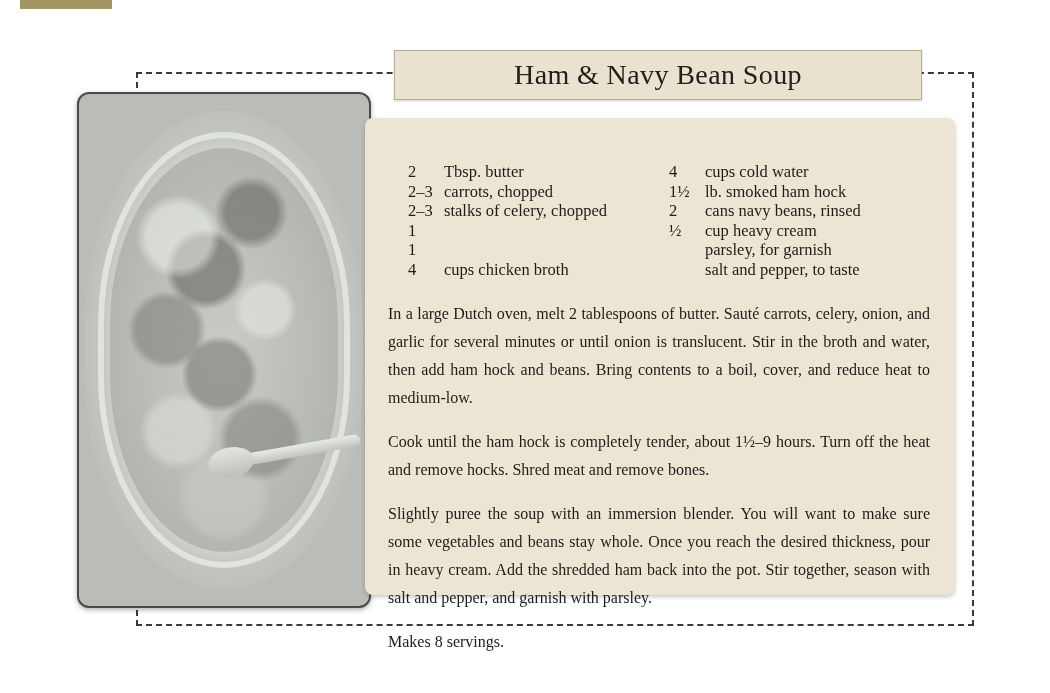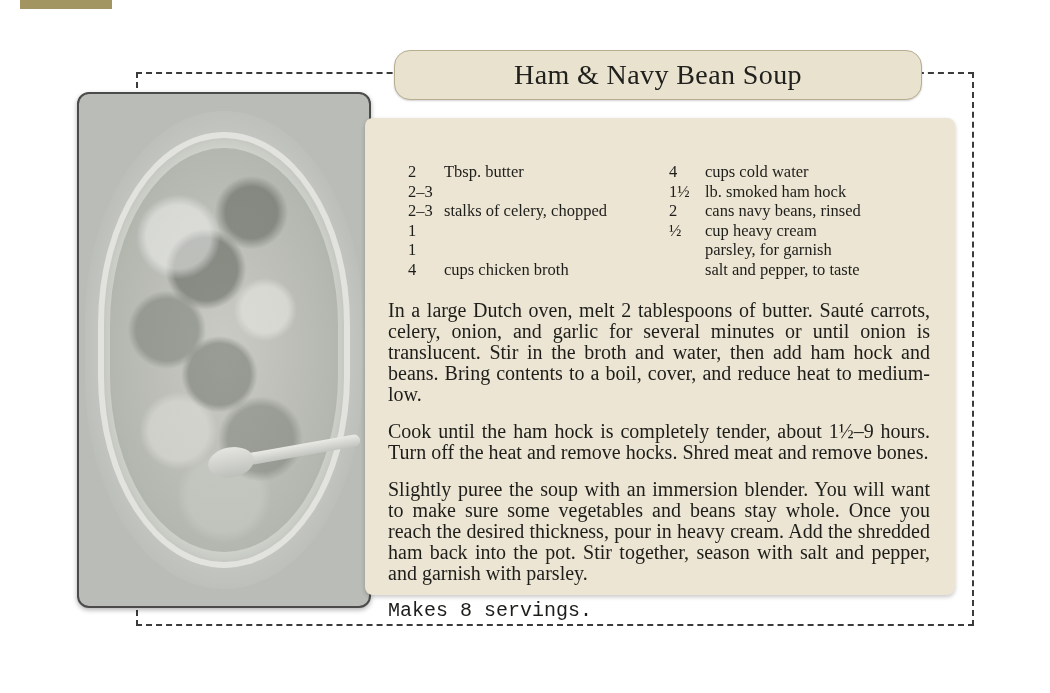--- a/index.html
+++ b/index.html
@@ -38,21 +38,21 @@
 
   
   .title-plaque {
     position: absolute;
     left: 394px;
     top: 50px;
     width: 526px;
     height: 48px;
     background: #e9e2cf;
     border: 1px solid #b7ae92;
-    border-radius: 16px;
+    border-radius: 0;
     display: flex;
     align-items: center;
     justify-content: center;
     box-shadow: 0 1px 2px rgba(0,0,0,0.18);
   }
   .title-plaque .title-text {
     font-family: "Liberation Serif", serif;
     font-size: 28px;
     color: #20201d;
     letter-spacing: 0.4px;
@@ -169,30 +169,29 @@
     width: 36px;
     flex: none;
   }
   .ing-name {
     flex: 1;
   }
 
   
   .steps p {
     font-family: "Liberation Serif", serif;
-    font-size: 20px;
-    line-height: 21px;
+    font-size: 16px;
+    line-height: 28px;
     color: #1d1d1a;
     margin: 0 0 16px 0;
     text-align: justify;
   }
   .steps p:last-child {
     margin-bottom: 0;
     text-align: left;
-    font-family: Liberation Mono, monospace;
   }
 </style>
 </head>
 <body>
 
 <div class="corner-tab"></div>
 
 <div class="dashed-frame"></div>
 
 <div class="title-plaque">
@@ -209,20 +208,21 @@
 <div class="recipe-card">
 
   <div class="ingredients">
     <div class="ing-col">
       <div class="ing-row">
         <span class="ing-qty">2</span>
         <span class="ing-name">Tbsp. butter</span>
       </div>
       <div class="ing-row">
         <span class="ing-qty">2–3</span>
+        <span class="ing-name">carrots, chopped</span>
       </div>
       <div class="ing-row">
         <span class="ing-qty">2–3</span>
         <span class="ing-name">stalks of celery, chopped</span>
       </div>
       <div class="ing-row">
         <span class="ing-qty">1</span>
       </div>
       <div class="ing-row">
         <span class="ing-qty">1</span>

